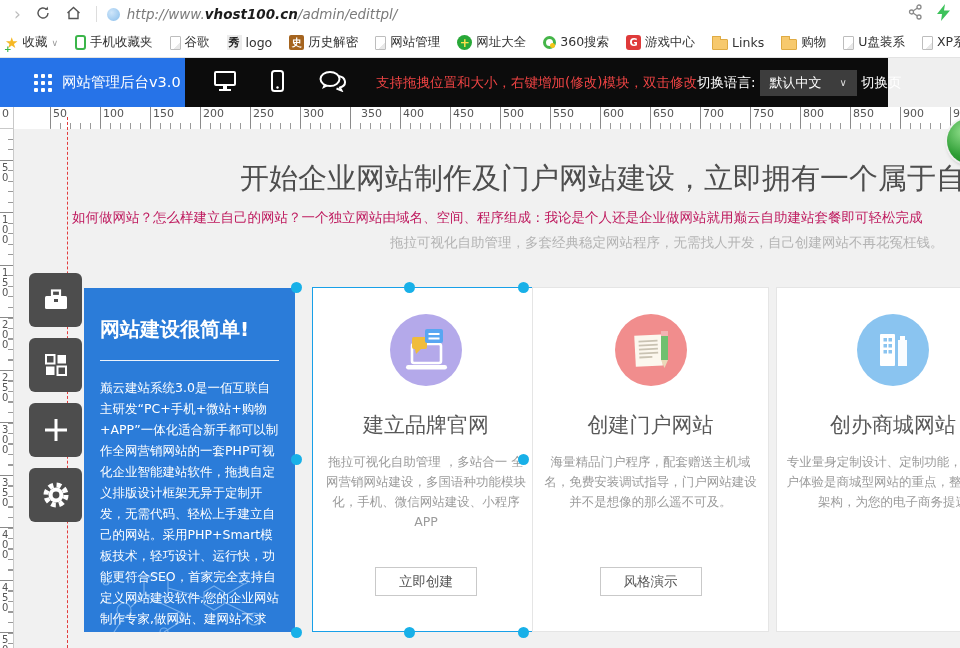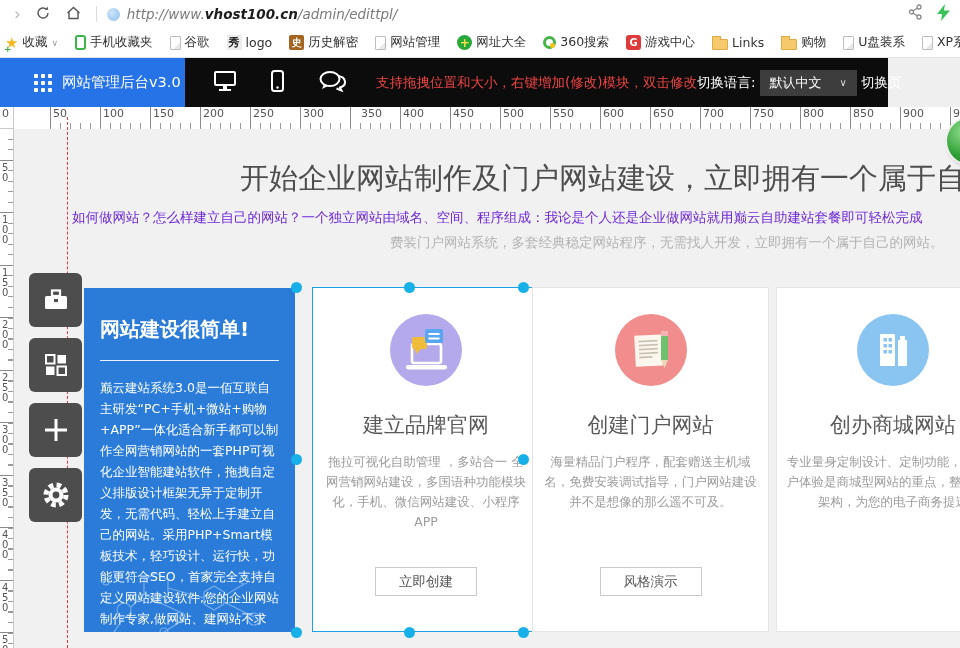--- a/index.html
+++ b/index.html
@@ -57,21 +57,21 @@
   .v-ruler { position:absolute; left:0; top:129px; width:14px; height:519px; background:#fff; border-right:1px solid #c9c9c9;
     background-image:repeating-linear-gradient(to bottom,#9a9a9a 0 1px,transparent 1px 10.5px);
     background-size:6px 100%; background-position:8px 10px; background-repeat:no-repeat; }
   .v-tick { position:absolute; left:0; width:13px; height:1px; background:#8a8a8a; }
   .v-lab { position:absolute; left:2px; font-size:10px; color:#555; line-height:10px; white-space:pre-line; }
 
   
   .canvas { position:absolute; left:14px; top:129px; width:946px; height:519px; background:#f1f1f1; }
   .guide-line { position:absolute; left:53px; top:-12px; height:531px; width:0; border-left:1px dashed #e23c3c; z-index:40; }
   .hero-title { position:absolute; left:226px; top:30px; font-size:29px; color:#4e4e4e; white-space:nowrap; }
-  .hero-sub1 { position:absolute; left:58px; top:80px; font-size:13.5px; color:#6d28d9; white-space:nowrap; }
+  .hero-sub1 { position:absolute; left:58px; top:80px; font-size:13.5px; color:#be185d; white-space:nowrap; }
   .hero-sub2 { position:absolute; left:376px; top:105px; font-size:13.5px; color:#b3b3b3; white-space:nowrap; }
 
   
   .tool { position:absolute; left:15px; width:53px; height:54px; background:#4d4d4d; border-radius:6px; display:flex; flex-direction:column; align-items:center; justify-content:center; z-index:50; }
   .tool .toplab { color:#fff; font-size:11px; font-weight:bold; margin-top:1px; letter-spacing:.5px; }
 
   
   .promo { position:absolute; left:70px; top:159px; width:211px; height:344px; background:#2b7cd9; color:#fff; padding:28px 16px 0; overflow:hidden; }
   .promo-title { font-size:20px; font-weight:bold; }
   .promo-hr { border:none; border-top:1px solid #eaf2fb; margin:17px 0 16px; }
@@ -317,21 +317,21 @@
 0
 0</span>
   </div>
 
 <div class="canvas">
 
   <div class="guide-line"></div>
 
   <div class="hero-title">开始企业网站制作及门户网站建设，立即拥有一个属于自己的网站</div>
   <div class="hero-sub1">如何做网站？怎么样建立自己的网站？一个独立网站由域名、空间、程序组成：我论是个人还是企业做网站就用巅云自助建站套餐即可轻松完成</div>
-  <div class="hero-sub2">费装门户网站系统，多套经典稳定网站程序，无需找人开发，立即拥有一个属于自己的网站。</div>
+  <div class="hero-sub2">拖拉可视化自助管理，多套经典稳定网站程序，无需找人开发，自己创建网站不再花冤枉钱。</div>
 
   <div class="tool" style="top:144px;">
     <svg width="28" height="26" viewBox="0 0 28 26">
         <rect x="3" y="9" width="22" height="13" rx="1.5" fill="#fff"></rect>
         <rect x="10" y="3.5" width="8" height="5.5" fill="none" stroke="#fff" stroke-width="2.2"></rect>
         <rect x="12" y="12" width="4" height="3" fill="#4d4d4d"></rect>
       </svg>
   </div>
   <div class="tool" style="top:209px;">
     <svg width="26" height="26" viewBox="0 0 26 26">

